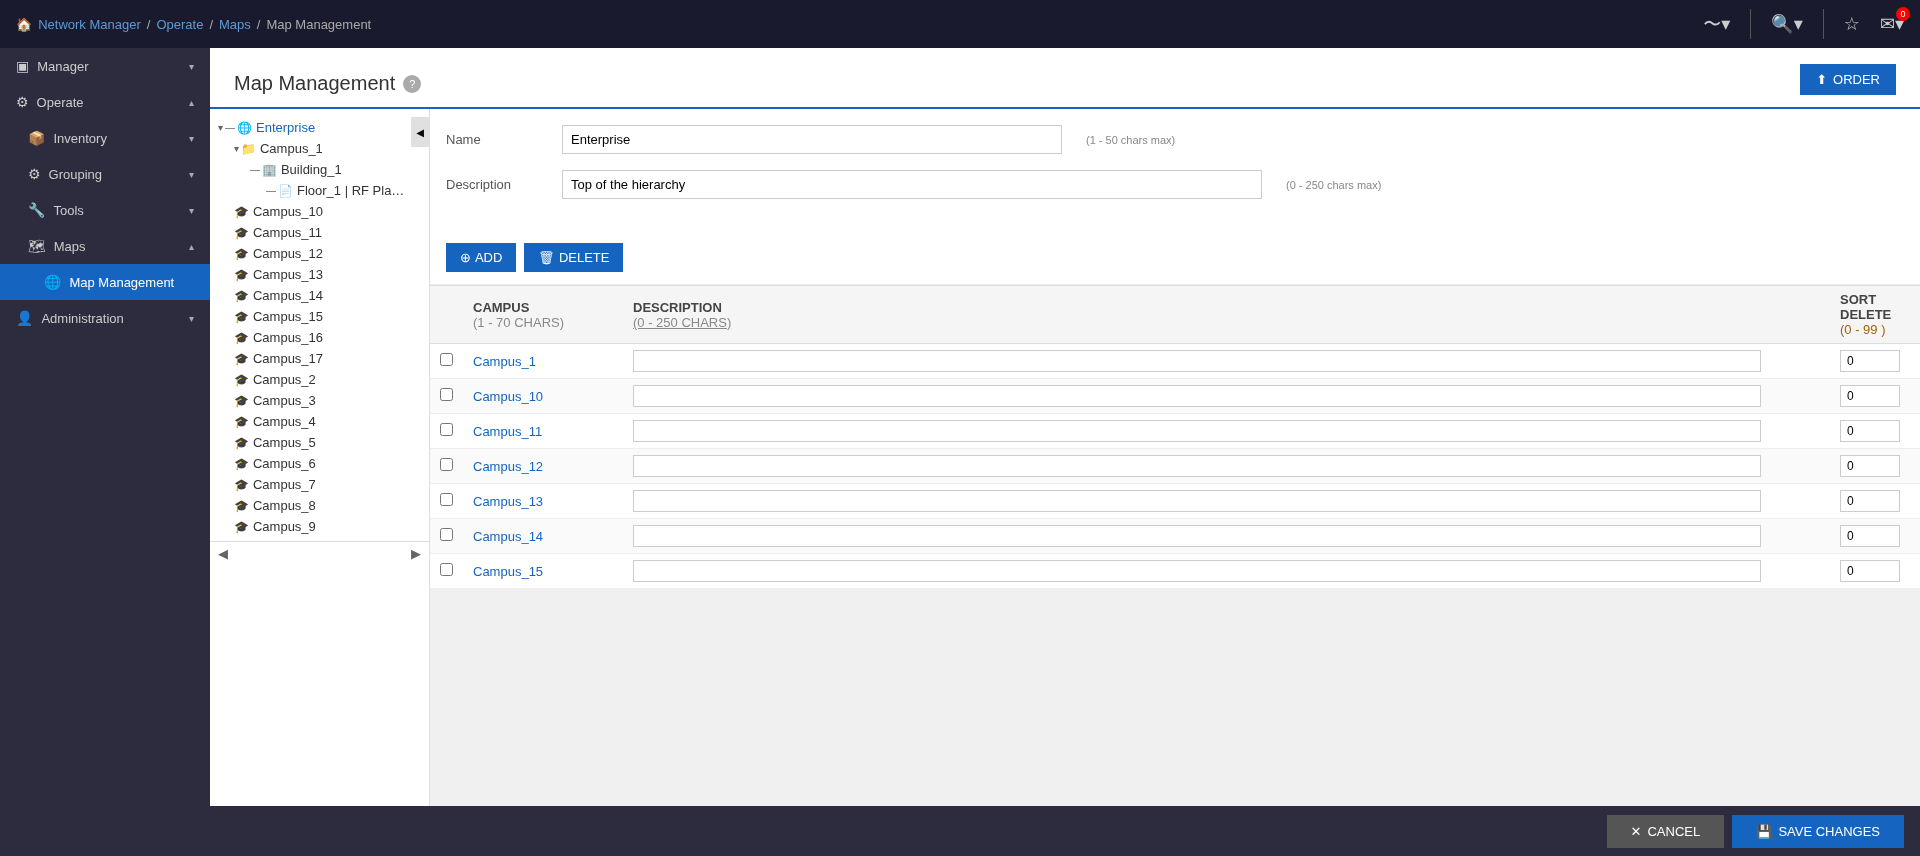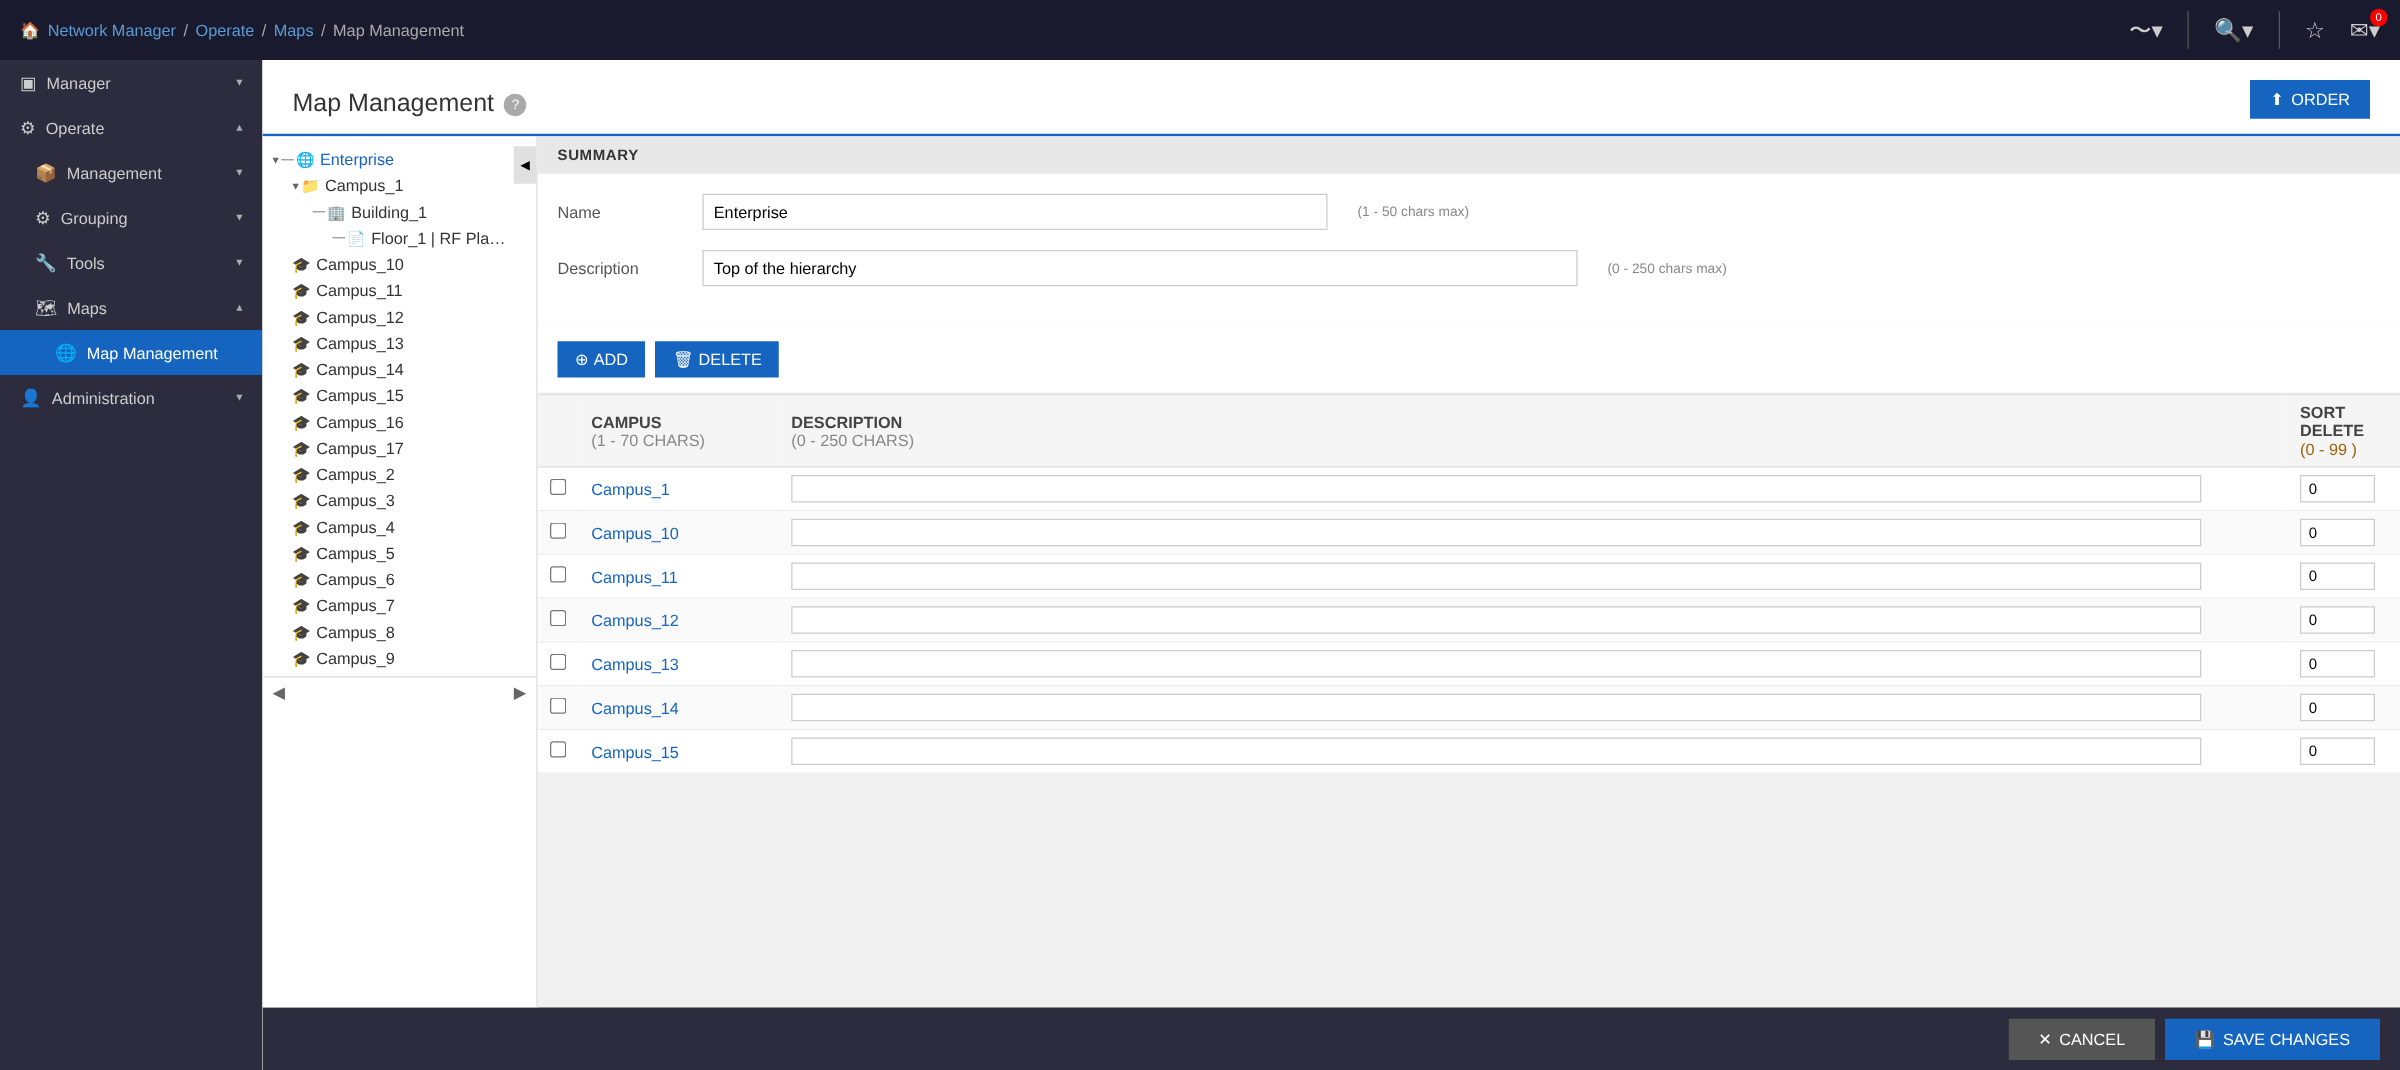--- a/index.html
+++ b/index.html
@@ -387,21 +387,21 @@
     <div class="sidebar-item">
       <div class="sidebar-item-left">
         <span class="sidebar-icon">⚙</span>
         <span>Operate</span>
       </div>
       <span class="chevron">▴</span>
     </div>
     <div class="sidebar-item" style="padding-left:28px;">
       <div class="sidebar-item-left">
         <span class="sidebar-icon">📦</span>
-        <span>Management</span>
+        <span>Inventory</span>
       </div>
       <span class="chevron">▾</span>
     </div>
     <div class="sidebar-item" style="padding-left:28px;">
       <div class="sidebar-item-left">
         <span class="sidebar-icon">⚙</span>
         <span>Grouping</span>
       </div>
       <span class="chevron">▾</span>
     </div>
@@ -544,21 +544,20 @@
           </div>
 
           <div style="display:flex;justify-content:space-between;padding:4px 8px;border-top:1px solid #ddd;margin-top:4px;">
             <span style="cursor:pointer;color:#666;">◀</span>
             <span style="cursor:pointer;color:#666;">▶</span>
           </div>
         </div>
 
         <div class="detail-panel">
 
-          <div class="section-header">SUMMARY</div>
           <div class="section-body">
             <div class="form-row">
               <span class="form-label">Name</span>
               <input class="form-input" type="text" value="Enterprise" style="">
               <span class="form-hint">(1 - 50 chars max)</span>
             </div>
             <div class="form-row">
               <span class="form-label">Description</span>
               <input class="form-input" type="text" style="max-width: 700px;" value="Top of the hierarchy">
               <span class="form-hint">(0 - 250 chars max)</span>
@@ -578,21 +577,21 @@
           <table class="campus-table">
             <thead>
               <tr>
                 <th class="col-check"></th>
                 <th class="col-campus">
                   <div>CAMPUS</div>
                   <div style="font-weight:normal;color:#888;">(1 - 70 CHARS)</div>
                 </th>
                 <th>
                   <div>DESCRIPTION</div>
-                  <div style="font-weight:normal;color:#888;">(0 - 250 CHARS)</div>
+                  <div style="font-weight:normal;color:#888;text-decoration:underline;">(0 - 250 CHARS)</div>
                 </th>
                 <th class="col-sort">
                   <div>SORT DELETE</div>
                   <div style="font-weight:normal;color:#a16207;">(0 - 99 )</div>
                 </th>
               </tr>
             </thead>
             <tbody id="campus-table-body">
             <tr style="background: white;">
       <td class="col-check">

